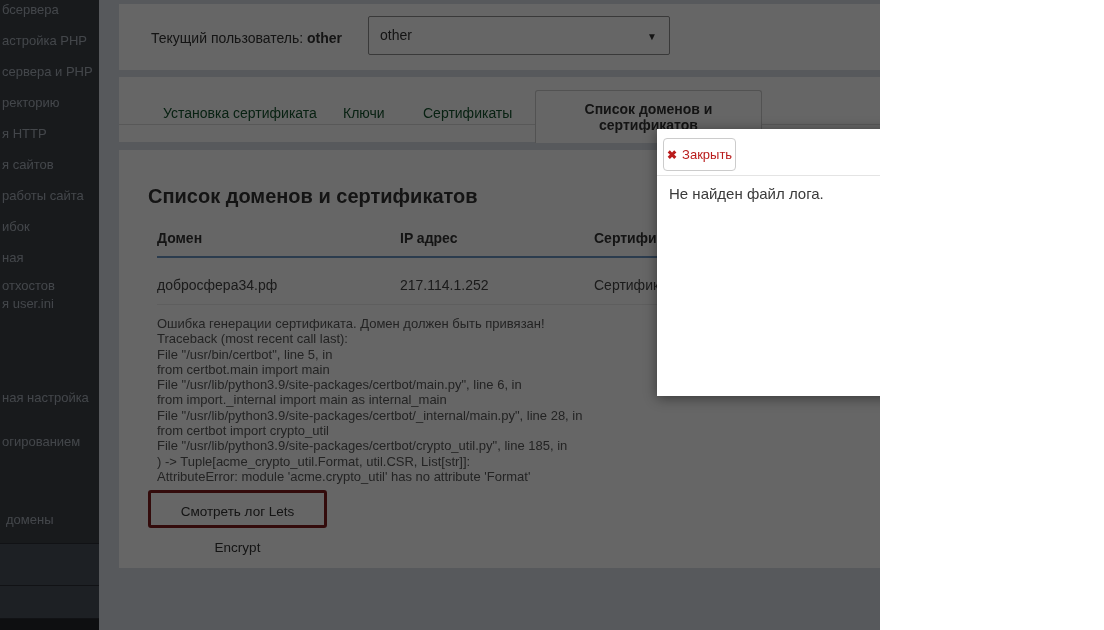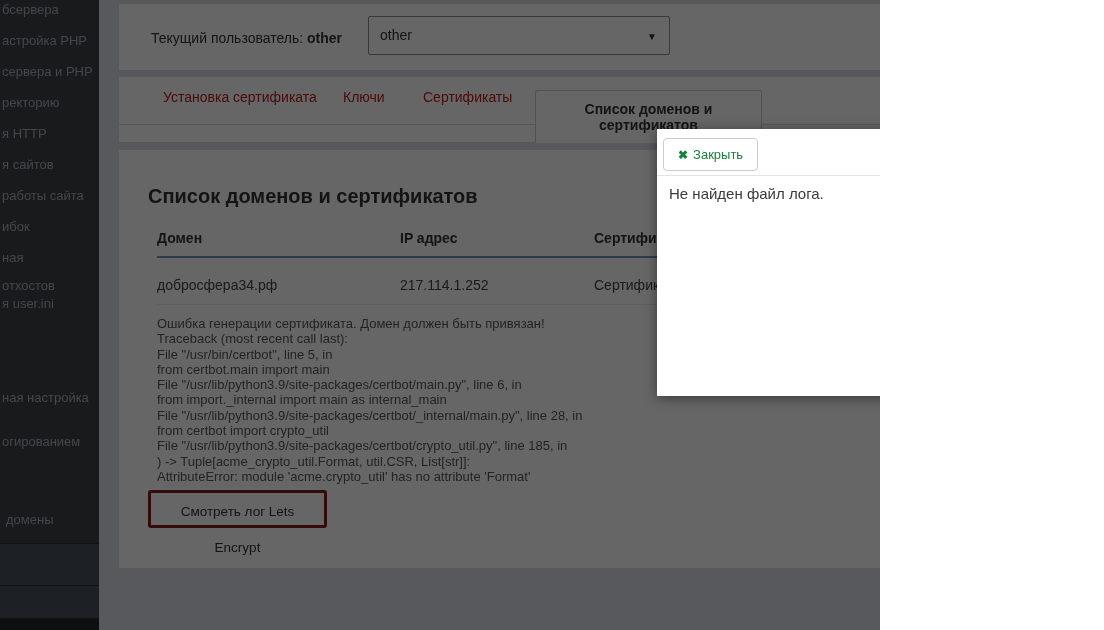--- a/index.html
+++ b/index.html
@@ -20,21 +20,21 @@
   #card-main{top:150px;height:418px;}
   
   .user-label{position:absolute;left:32px;top:26px;font-size:14px;color:#333;text-align:right;}
   .user-label b{font-weight:bold;}
   .select-box{position:absolute;left:249px;top:12px;width:302px;height:39px;box-sizing:border-box;
     border:1px solid #8e8e8e;border-radius:2px;background:#fff;cursor:pointer;}
   .select-box .val{position:absolute;left:11px;top:10px;font-size:14px;color:#333;}
   .select-box .caret{position:absolute;right:12px;top:14px;font-size:10px;color:#333;}
   
   .nav-line{position:absolute;left:0;top:47px;width:985px;height:1px;background:#dddddd;}
-  .tab{position:absolute;top:12px;font-size:14px;color:#b91c1c;cursor:pointer;white-space:nowrap;}
+  .tab{position:absolute;top:28px;font-size:14px;color:#14532d;cursor:pointer;white-space:nowrap;}
   .tab-active{position:absolute;left:416px;top:13px;width:225px;height:52px;background:#fff;
     border:1px solid #cccccc;border-bottom:none;border-radius:3px 3px 0 0;z-index:2;cursor:pointer;}
   .tab-active span{position:absolute;left:0;right:0;top:10px;text-align:center;
     font-size:14px;font-weight:bold;color:#333;}
   
   .page-title{position:absolute;left:29px;top:22px;font-size:20px;font-weight:bold;color:#333;}
   .th{position:absolute;top:80px;font-size:14px;font-weight:bold;color:#333;white-space:nowrap;}
   .td{position:absolute;top:127px;font-size:14px;color:#444;white-space:nowrap;}
   .thead-border{position:absolute;left:38px;top:106px;width:931px;height:2px;background:#6b96c2;}
   .row-border{position:absolute;left:38px;top:154px;width:931px;height:1px;background:#ececec;}
@@ -44,22 +44,22 @@
     border:3px solid #7f1d1d;border-radius:3px;background:#fff;font-size:13.5px;color:#333;
     text-align:center;line-height:36px;cursor:pointer;font-family:"Liberation Sans",sans-serif;}
   
   .overlay{position:absolute;left:0;top:0;width:1104px;height:630px;
     background:rgba(0,0,0,0.60);z-index:10;}
   .modal{position:absolute;left:657px;top:129px;width:355px;height:267px;background:#fff;
     z-index:20;box-shadow:0 2px 12px rgba(0,0,0,0.45);}
   .modal-header{position:absolute;left:0;top:0;width:355px;height:47px;box-sizing:border-box;
     border-bottom:1px solid #e4e4e4;background:#fff;}
   .modal-close-btn{position:absolute;left:6px;top:9px;height:33px;box-sizing:border-box;
-    padding:0 14px;border:1px solid #ccc;border-radius:4px;background:#fff;font-size:13px;
-    color:#15803d;line-height:31px;cursor:pointer;font-family:"Liberation Sans",sans-serif;white-space:nowrap;}
+    padding:0 3px;border:1px solid #ccc;border-radius:4px;background:#fff;font-size:13px;
+    color:#b91c1c;line-height:31px;cursor:pointer;font-family:"Liberation Sans",sans-serif;white-space:nowrap;}
   .modal-close-btn .x{font-weight:bold;font-size:12px;margin-right:5px;}
   .modal-corner-x{position:absolute;right:8px;top:4px;font-size:20px;color:#444;
     cursor:pointer;line-height:28px;}
   .modal-body-text{position:absolute;left:12px;top:56px;font-size:15px;color:#3a3a3a;}
 </style>
 </head>
 <body>
 
 <div id="screen">
 

